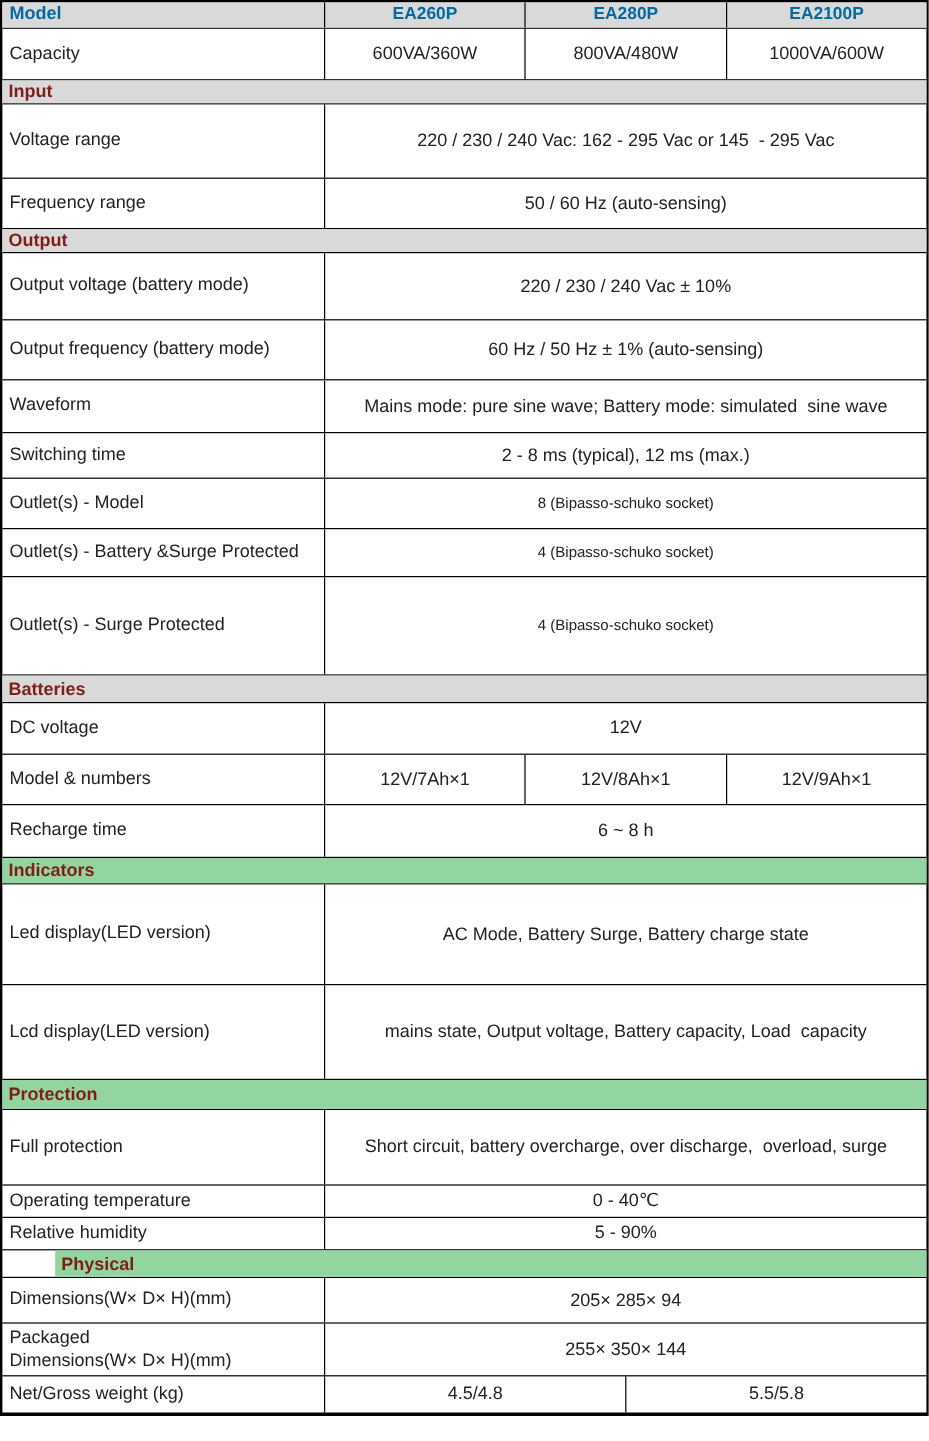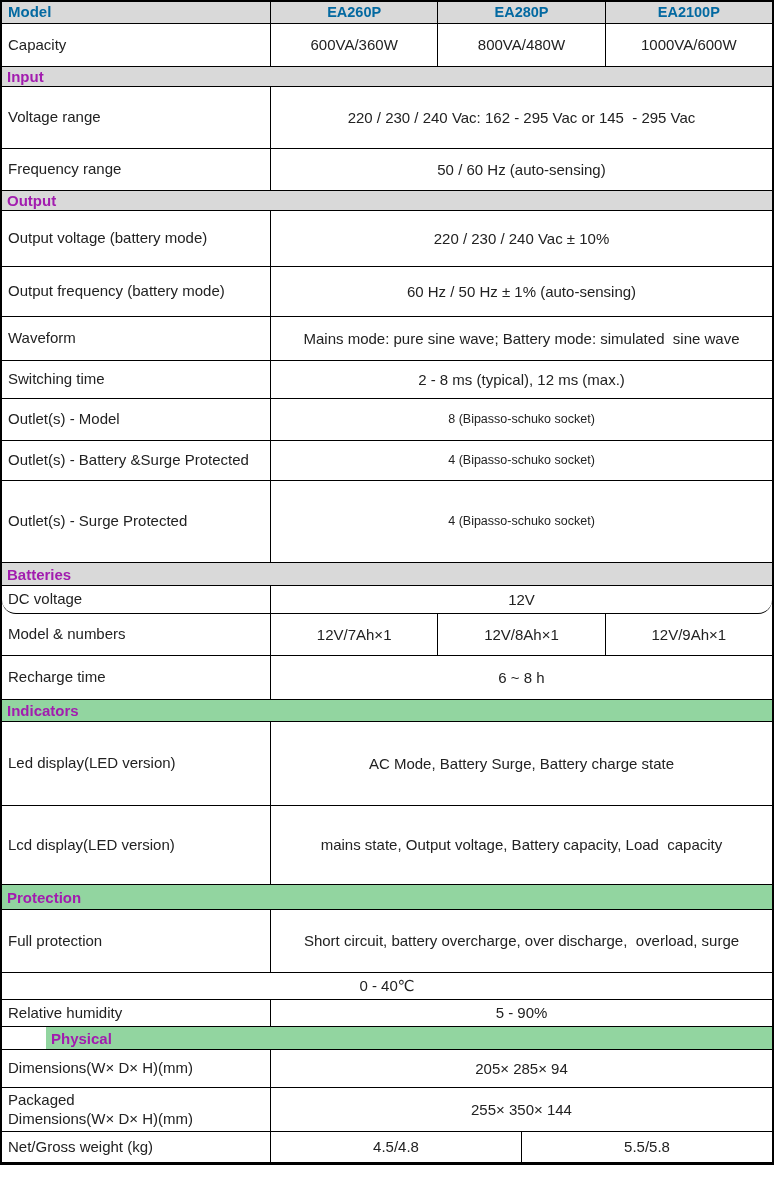--- a/index.html
+++ b/index.html
@@ -52,21 +52,21 @@
     font-weight:bold;
     font-size:14.5px;
     color:#0369a1;
   }
   .header-row .label-cell { font-size:15px; }
   .section-row .cell {
     width:100%;
     flex:1 1 auto;
     font-weight:bold;
     font-size:15px;
-    color:#a21caf;
+    color:#7f1d1d;
     padding-left:5px;
   }
   .section-row.gray .cell { background:#d9d9d9; }
   .section-row.green .cell { background:#92d5a0; }
 </style>
 </head>
 <body>
 
 <div class="tbl">
   <div class="row header-row" id="header-row" style="height: 22px;">
@@ -120,21 +120,21 @@
         <div class="cell label-cell">Outlet(s) - Battery &amp;Surge Protected</div>
         <div class="cell val-cell small">4 (Bipasso-schuko socket)</div>
       </div>
       <div class="row" style="height: 82px;">
         <div class="cell label-cell">Outlet(s) - Surge Protected</div>
         <div class="cell val-cell small">4 (Bipasso-schuko socket)</div>
       </div>
       <div class="row section-row gray" style="height: 23px;">
         <div class="cell">Batteries</div>
       </div>
-      <div class="row" style="height: 28px; border-radius: 16px;">
+      <div class="row" style="height: 43px;">
         <div class="cell label-cell">DC voltage</div>
         <div class="cell val-cell">12V</div>
       </div>
       <div class="row" style="height: 42px;">
         <div class="cell label-cell">Model &amp; numbers</div>
         <div class="cell val-cell">12V/7Ah×1</div>
         <div class="cell val-cell">12V/8Ah×1</div>
         <div class="cell val-cell">12V/9Ah×1</div>
       </div>
       <div class="row" style="height: 44px;">
@@ -153,20 +153,21 @@
         <div class="cell val-cell">mains state, Output voltage, Battery capacity, Load  capacity</div>
       </div>
       <div class="row section-row green" style="height: 25px;">
         <div class="cell">Protection</div>
       </div>
       <div class="row" style="height: 63px;">
         <div class="cell label-cell">Full protection</div>
         <div class="cell val-cell">Short circuit, battery overcharge, over discharge,  overload, surge</div>
       </div>
       <div class="row" style="height: 27px;">
+        <div class="cell label-cell">Operating temperature</div>
         <div class="cell val-cell">0 - 40℃</div>
       </div>
       <div class="row" style="height: 27px;">
         <div class="cell label-cell">Relative humidity</div>
         <div class="cell val-cell">5 - 90%</div>
       </div>
       <div class="row section-row green" style="height: 23px; padding-left: 44px;">
         <div class="cell">Physical</div>
       </div>
       <div class="row" style="height: 38px;">

